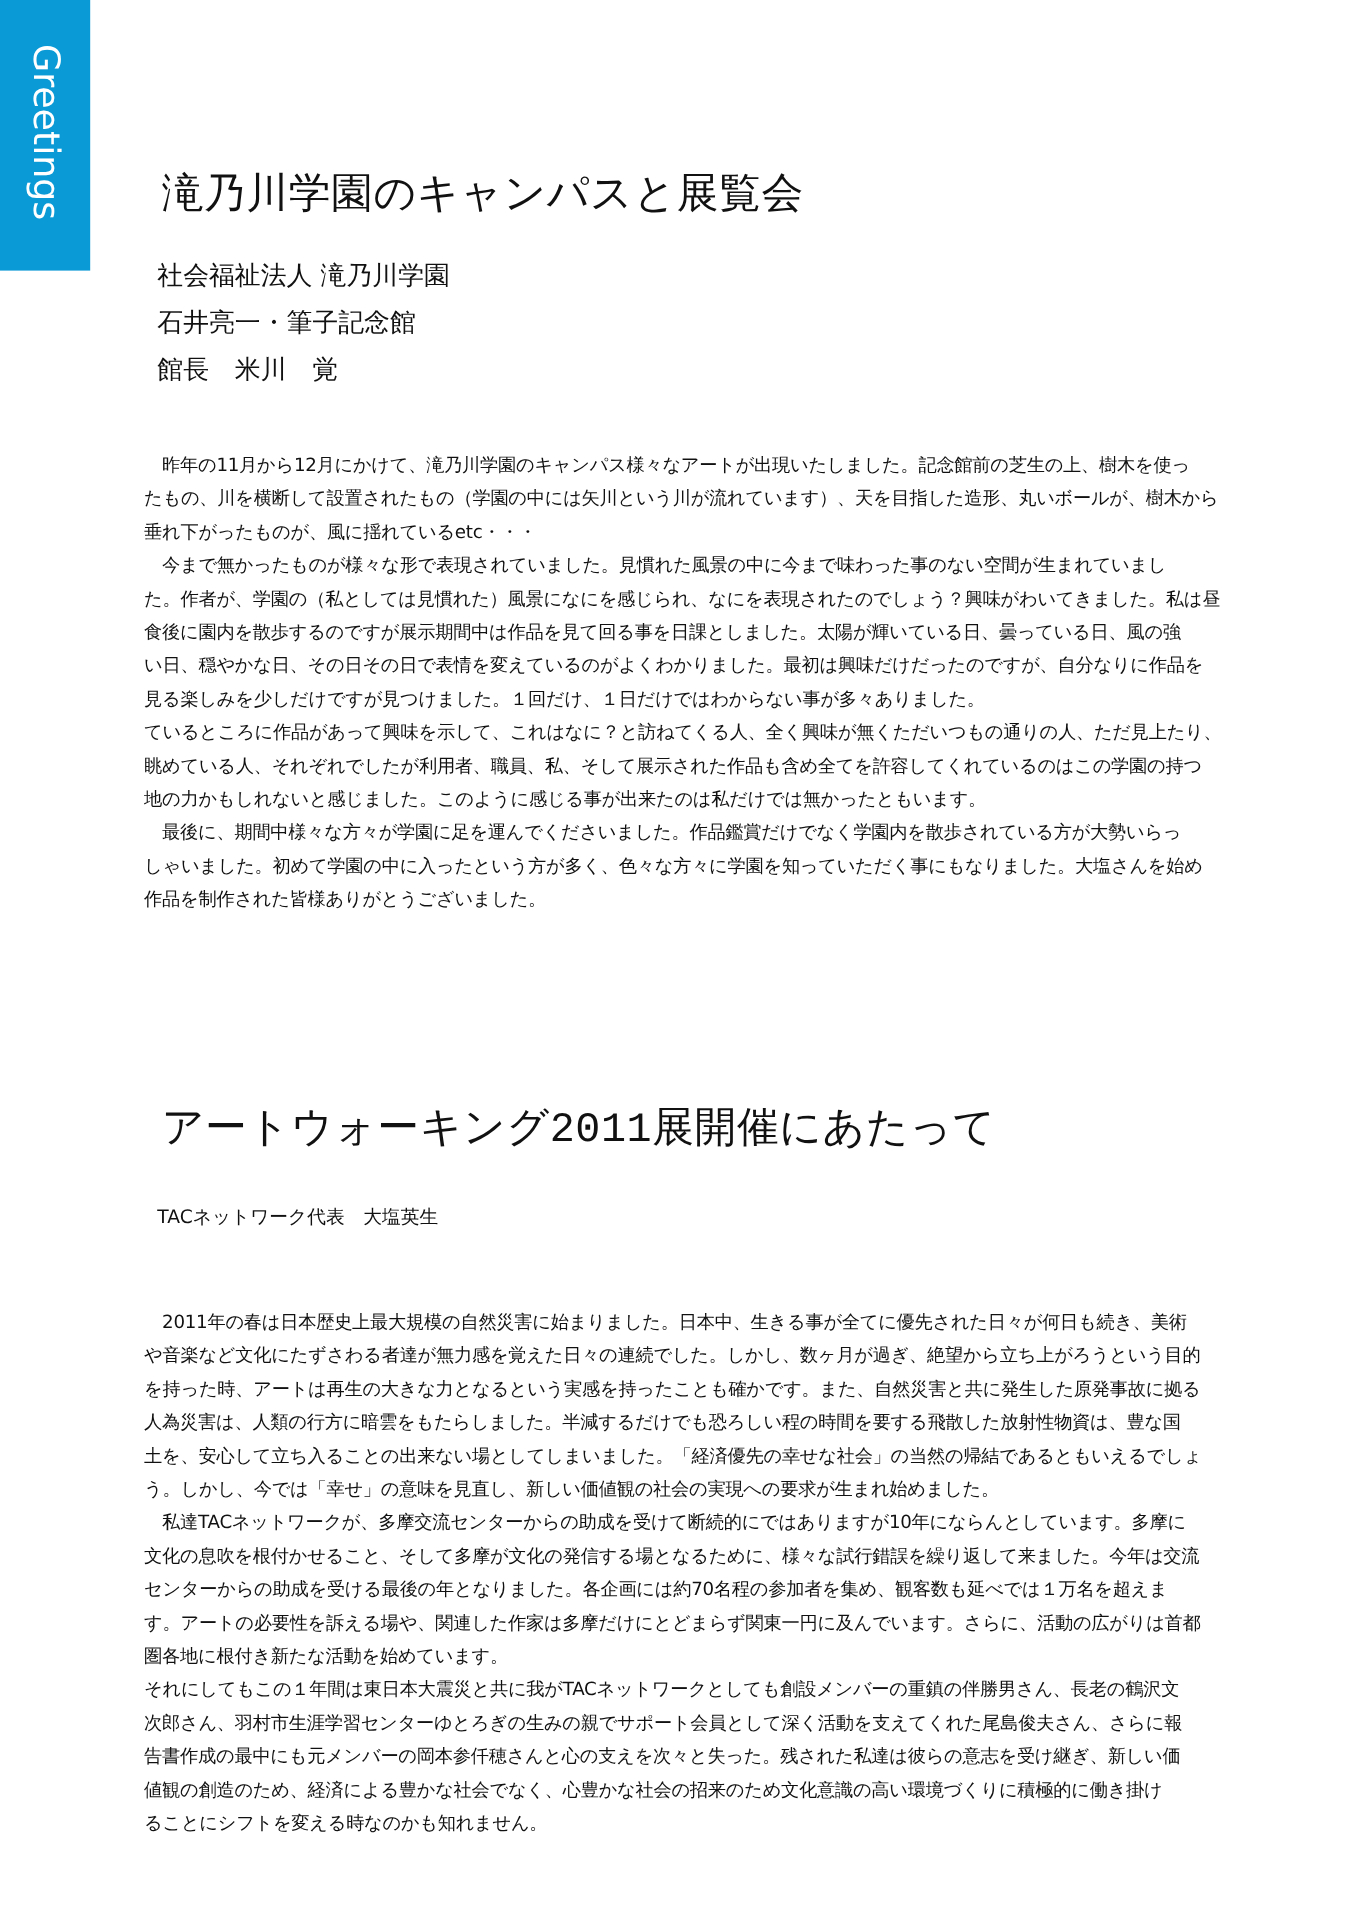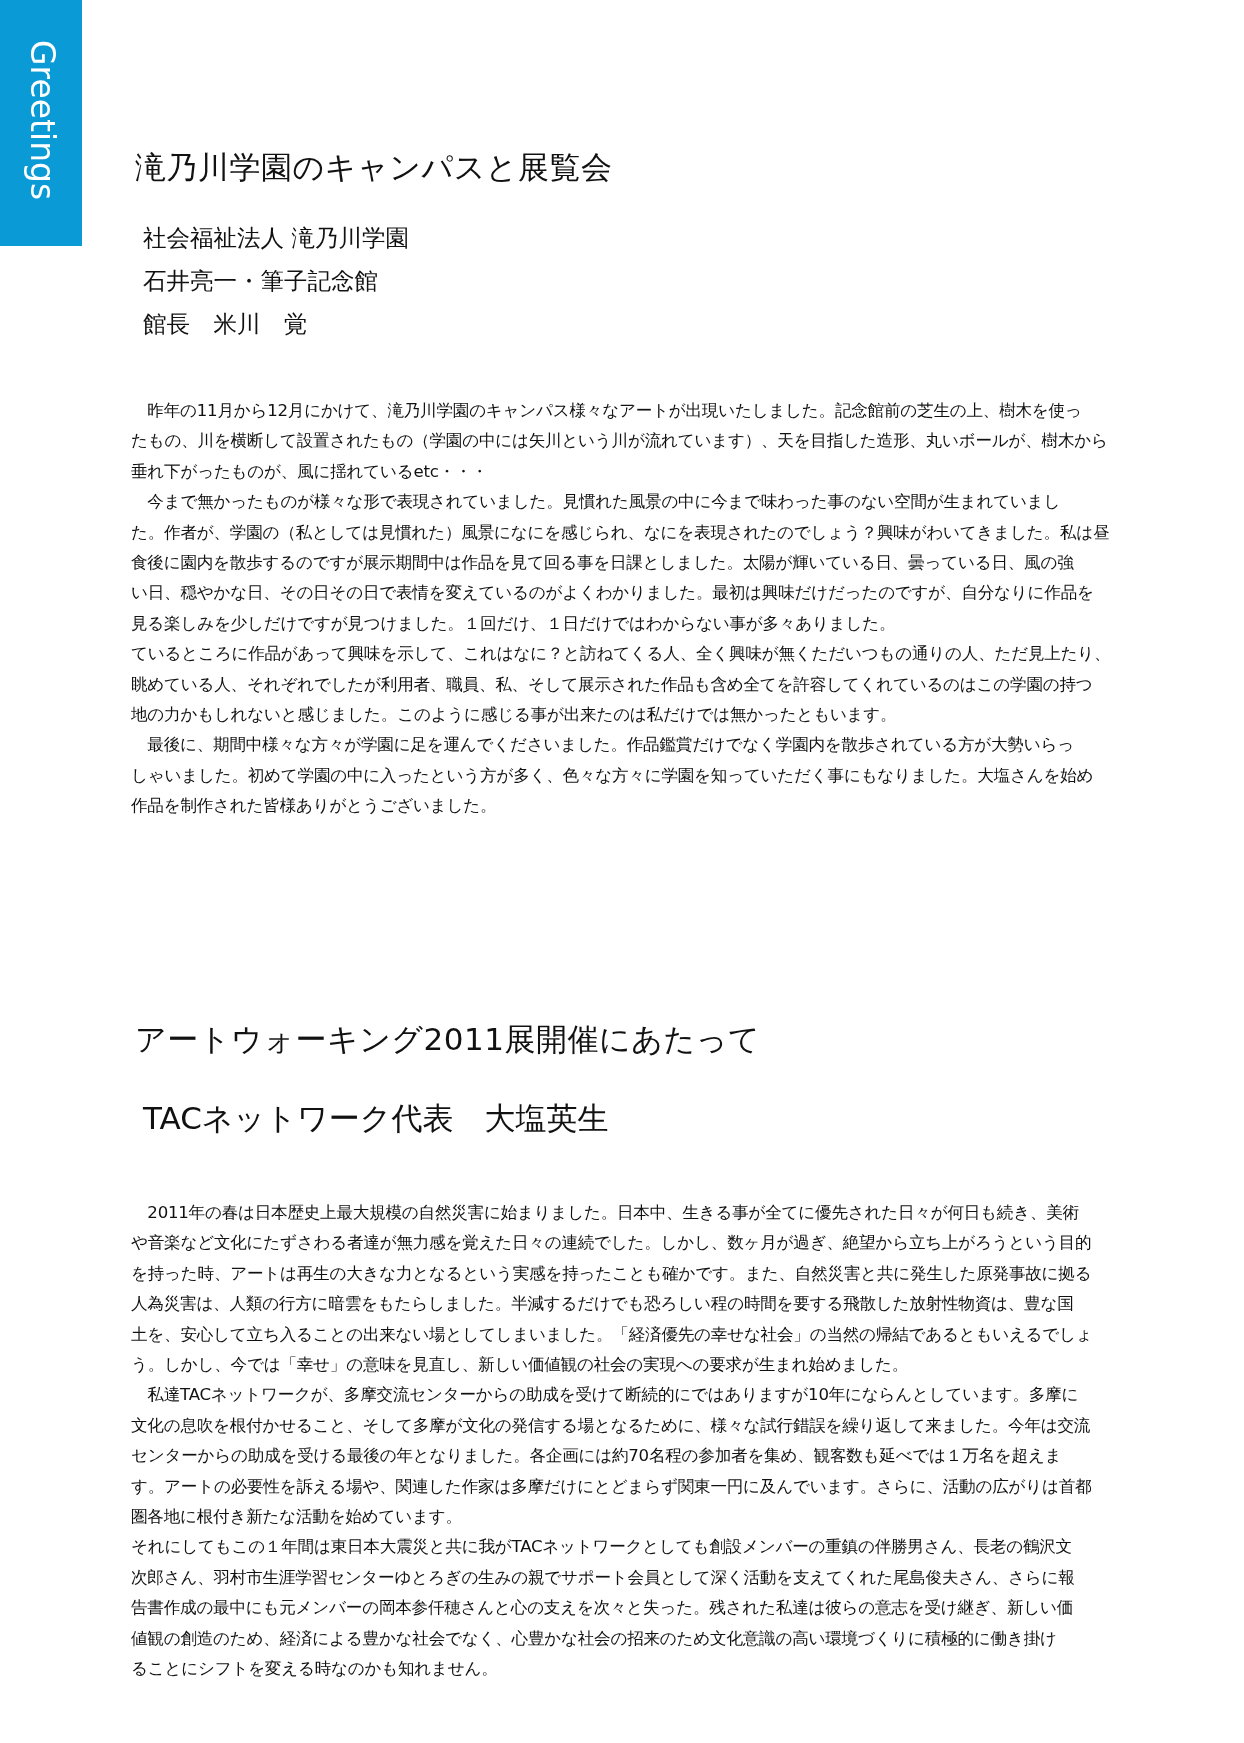--- a/index.html
+++ b/index.html
@@ -14,26 +14,26 @@
     .side-tab-label-wrap {
       position: absolute; left: 20px; top: 40px; width: 44px; height: 200px;
     }
     .side-tab-label-wrap span {
       position: absolute; left: 44px; top: 0; transform-origin: 0 0;
       transform: rotate(90deg); color: #ffffff; font-size: 33px;
       white-space: nowrap; line-height: 44px;
     }
     .section { position: absolute; left: 131px; width: 1040px; }
     .section-1 { top: 141px; }
-    .section-2 { top: 1013px; }
-    .title { font-size: 31px; line-height: 44px; margin: 4px; font-weight: normal; letter-spacing: 0.5px; }
+    .section-2 { top: 990px; }
+    .title { font-size: 38px; line-height: 44px; margin: 16px; font-weight: normal; letter-spacing: 0.5px; font-family: Liberation Mono, monospace; }
     .authors { margin-top: 34px; }
     .author-line { font-size: 23.5px; line-height: 31px; margin: 12px; white-space: nowrap; }
     .section-2 .authors { margin-top: 42px; }
-    .section-2 .author-line { font-size: 31px; }
+    .section-2 .author-line { font-size: 17px; }
     .body { margin-top: 56px; }
     .section-2 .body { margin-top: 64px; }
     .body-line {
       font-size: 16.6px; line-height: 30.4px; margin: 0; white-space: nowrap;
       letter-spacing: -0.25px;
     }
   </style>
 </head>
 <body>
 

